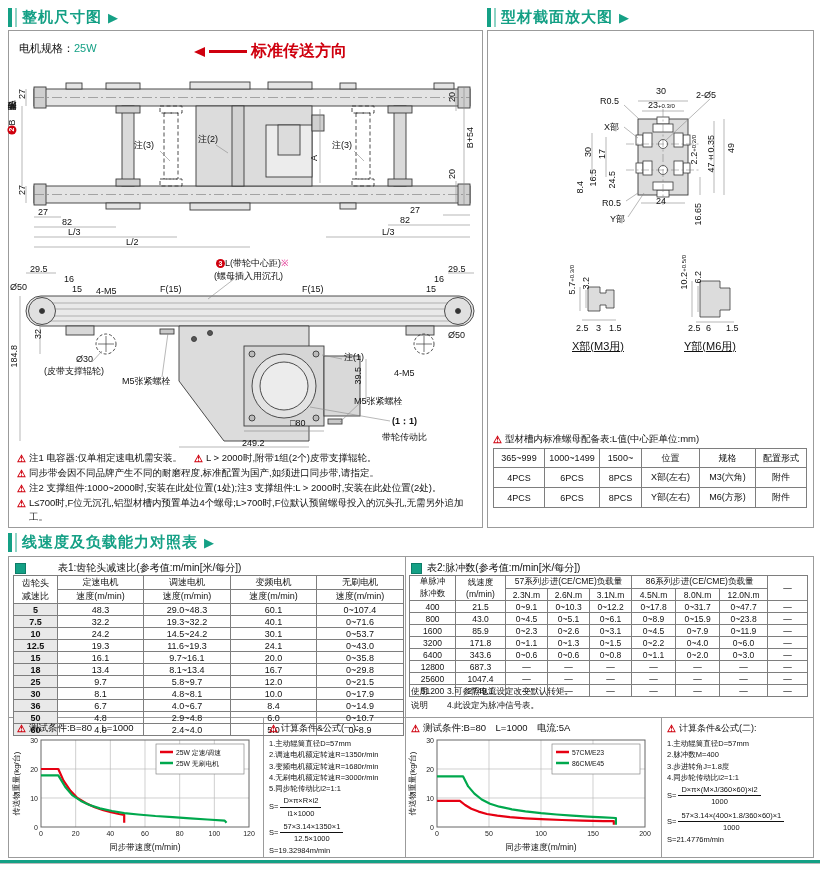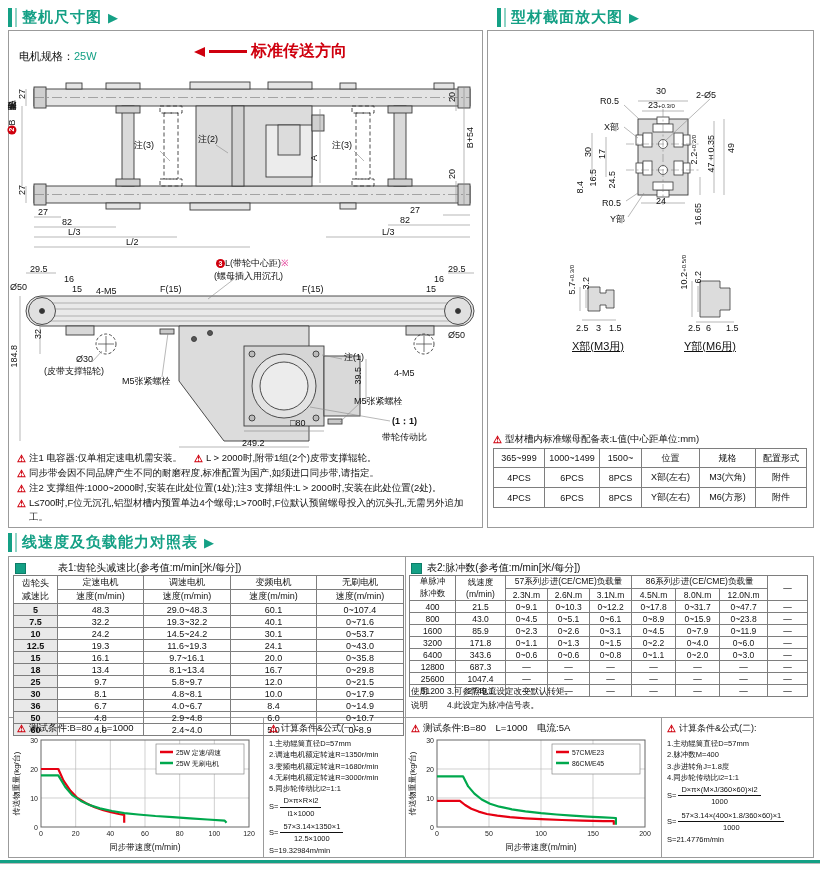--- a/index.html
+++ b/index.html
@@ -17,21 +17,21 @@
   .lbl{position:absolute;font-size:9px;line-height:1.05;color:#111;white-space:nowrap;z-index:2;}
   .rot{writing-mode:vertical-rl;transform:rotate(180deg);}
   .tol{font-size:6px;}
   .mark{display:inline-block;width:9px;height:9px;border-radius:50%;background:#cf000e;color:#fff;font-size:7px;line-height:9px;text-align:center;font-weight:bold;}
   .warn{color:#cf000e;font-weight:bold;font-size:10px;margin-right:3px;flex:0 0 auto;}
   .star{color:#e0218a;}
   .red-b{color:#cf000e;font-weight:bold;}
   .teal{color:#14a085;}
   .cap{font-size:11px;text-decoration:underline;}
   
-  .spec{position:absolute;font-size:11px;margin-top:8px;}
+  .spec{position:absolute;font-size:11px;}
   .dir{position:absolute;display:flex;align-items:center;gap:4px;}
   .dir .tri{width:0;height:0;border-top:5px solid transparent;border-bottom:5px solid transparent;border-right:11px solid #cf000e;}
   .dir .ln{width:38px;height:3px;background:#cf000e;}
   .dir .tx{font-size:16px;font-weight:bold;color:#cf000e;}
   
   .note-line{display:flex;align-items:flex-start;font-size:9.5px;line-height:1.5;}
   
   table{border-collapse:collapse;table-layout:fixed;}
   th,td{border:1px solid #7e7e7e;text-align:center;padding:0;overflow:hidden;font-weight:normal;}
   .nut-tbl{font-size:9px;}
@@ -66,21 +66,21 @@
 </head>
 <body>
 
 <div class="page">
 
   <div class="sec" style="left:8px;top:6px;">
     <span class="bar"></span>
     <span class="t">整机尺寸图</span>
     <span class="arr">▶</span>
   </div>
-  <div class="sec" style="left:497px;top:6px;">
+  <div class="sec" style="left:487px;top:6px;">
     <span class="bar"></span>
     <span class="t">型材截面放大图</span>
     <span class="arr">▶</span>
   </div>
   <div class="sec" style="left:8px;top:531px;">
     <span class="bar"></span>
     <span class="t">线速度及负载能力对照表</span>
     <span class="arr">▶</span>
   </div>
 

